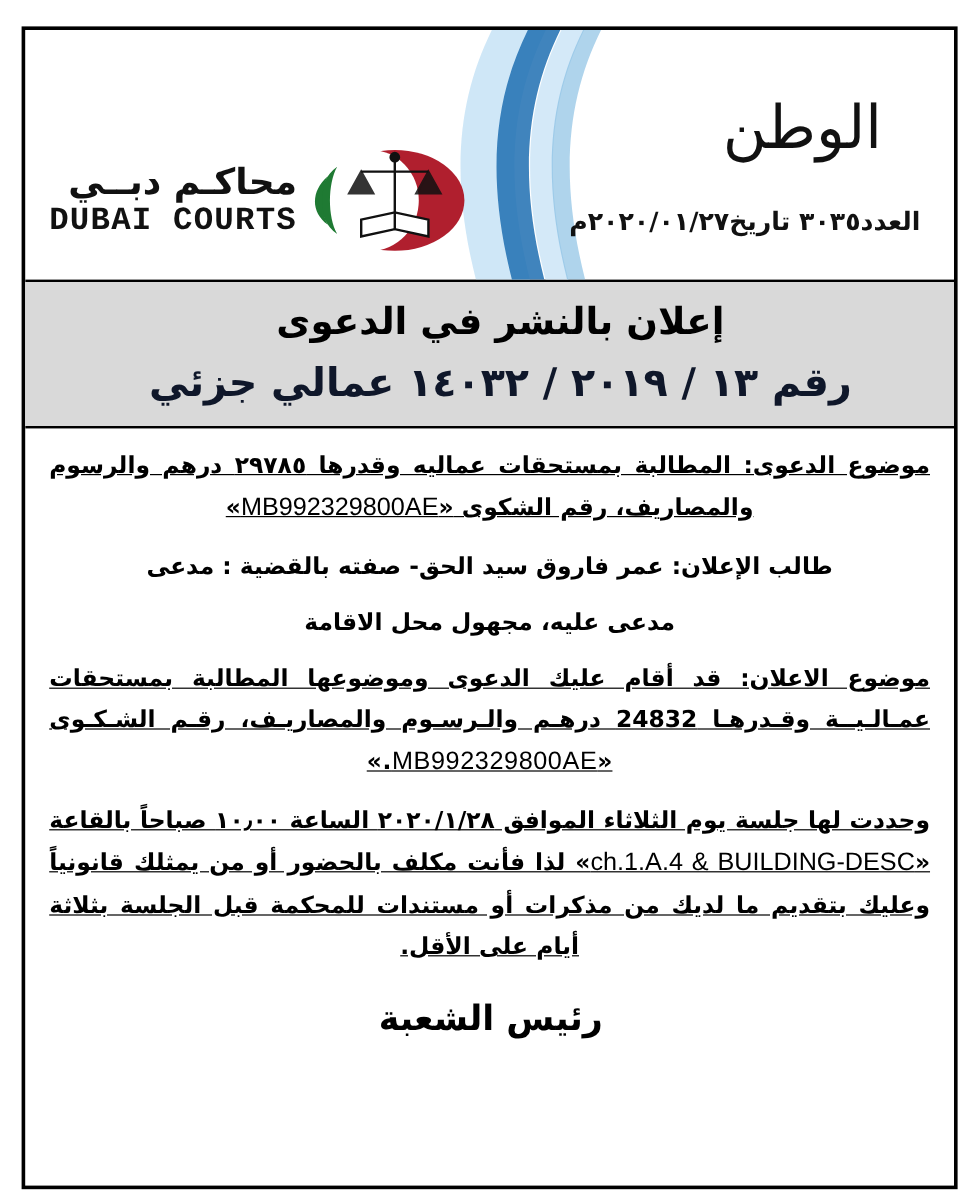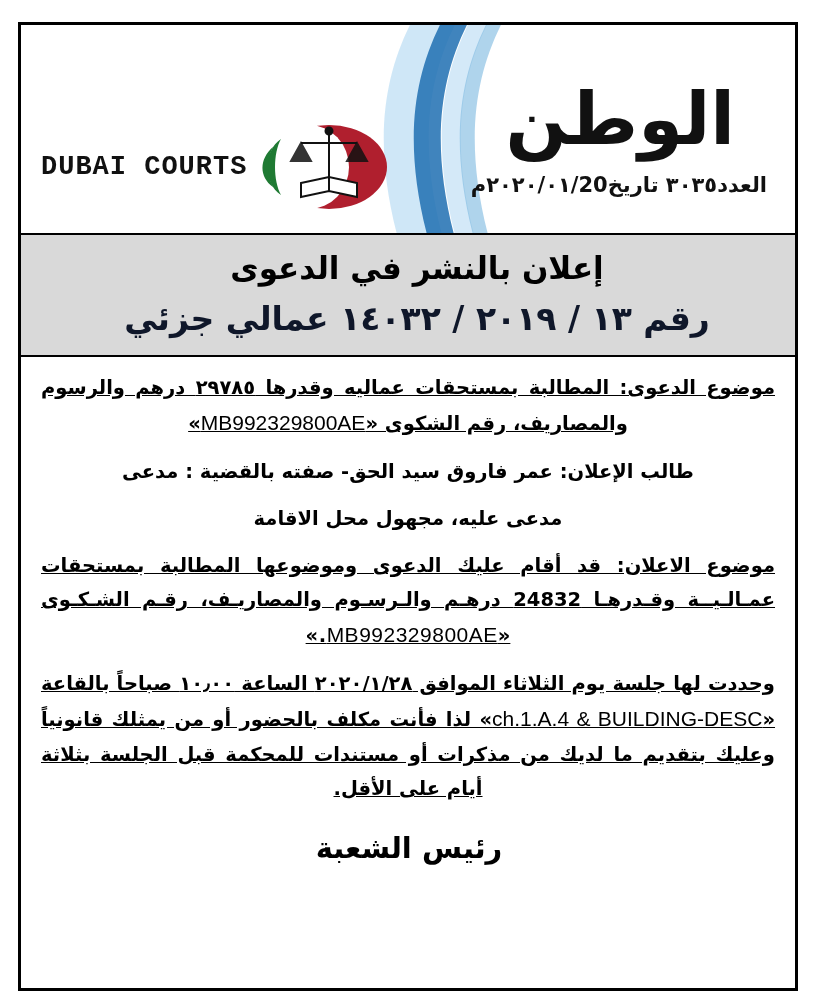--- a/index.html
+++ b/index.html
@@ -42,22 +42,22 @@
     left: 300px;
     width: 230px;
     height: 280px;
     pointer-events: none;
   }
   .paper-name {
     position: absolute;
     top: 52px;
     right: 60px;
     font-family: "DejaVu Sans", sans-serif;
-    font-size: 72px;
-    font-weight: bold;
+    font-size: 50px;
+    font-weight: normal;
     color: #111111;
     letter-spacing: -1px;
     direction: rtl;
   }
   .issue-line {
     position: absolute;
     top: 148px;
     right: 28px;
     font-family: "DejaVu Sans", sans-serif;
     font-size: 21px;
@@ -206,21 +206,21 @@
     <div class="masthead">
 
       <svg class="swoosh" viewBox="0 0 230 280">
         <path d="M120 -20 C 60 60, 40 150, 95 300 L 140 300 C 85 150, 105 60, 165 -20 Z" fill="#a8d4f0" opacity="0.55"></path>
         <path d="M150 -20 C 90 60, 70 150, 125 300 L 152 300 C 97 150, 117 60, 177 -20 Z" fill="#1f6fb2" opacity="0.85"></path>
         <path d="M178 -20 C 118 60, 98 150, 153 300 L 172 300 C 117 150, 137 60, 197 -20 Z" fill="#cfe7f7" opacity="0.9"></path>
         <path d="M196 -20 C 136 60, 116 150, 171 300 L 186 300 C 131 150, 151 60, 211 -20 Z" fill="#7ab8e0" opacity="0.6"></path>
       </svg>
 
       <div class="paper-name">الوطن</div>
-      <div class="issue-line">العدد٣٠٣٥ تاريخ٢٠٢٠/٠١/20م</div>
+      <div class="issue-line">العدد٣٠٣٥ تاريخ٢٠٢٠/٠١/٢٧م</div>
 
 
       <div class="courts-block">
         <div class="court-emblem">
           <svg viewBox="0 0 132 92" width="132" height="92">
             <ellipse cx="72" cy="46" rx="58" ry="42" fill="#b01f2e"></ellipse>
             <ellipse cx="52" cy="46" rx="40" ry="42" fill="#ffffff"></ellipse>
             <g fill="#1f7a33">
               <path d="M24 18 C 6 30, 6 62, 24 74 C 16 60, 16 32, 24 18 Z"></path>
               <path d="M16 26 C 2 38, 2 56, 16 66 C 10 54, 10 38, 16 26 Z"></path>
@@ -232,20 +232,21 @@
               <path d="M100 22 L 90 40 L 110 40 Z" fill="#111111" opacity="0.85"></path>
               <circle cx="72" cy="10" r="3.5" fill="#111111"></circle>
             </g>
             <g>
               <path d="M44 62 L 72 56 L 100 62 L 100 76 L 72 70 L 44 76 Z" fill="#ffffff" stroke="#111111" stroke-width="2"></path>
               <line x1="72" y1="56" x2="72" y2="70" stroke="#111111" stroke-width="2"></line>
             </g>
           </svg>
         </div>
         <div class="courts-text">
+          <div class="courts-ar">محاكـم دبــي</div>
           <div class="courts-en">DUBAI COURTS</div>
         </div>
       </div>
     </div>
 
     <div class="title-band">
       <div class="title-main">إعلان بالنشر في الدعوى</div>
       <div class="title-case">رقم ١٣ / ٢٠١٩ / ١٤٠٣٢ عمالي جزئي</div>
     </div>
 

